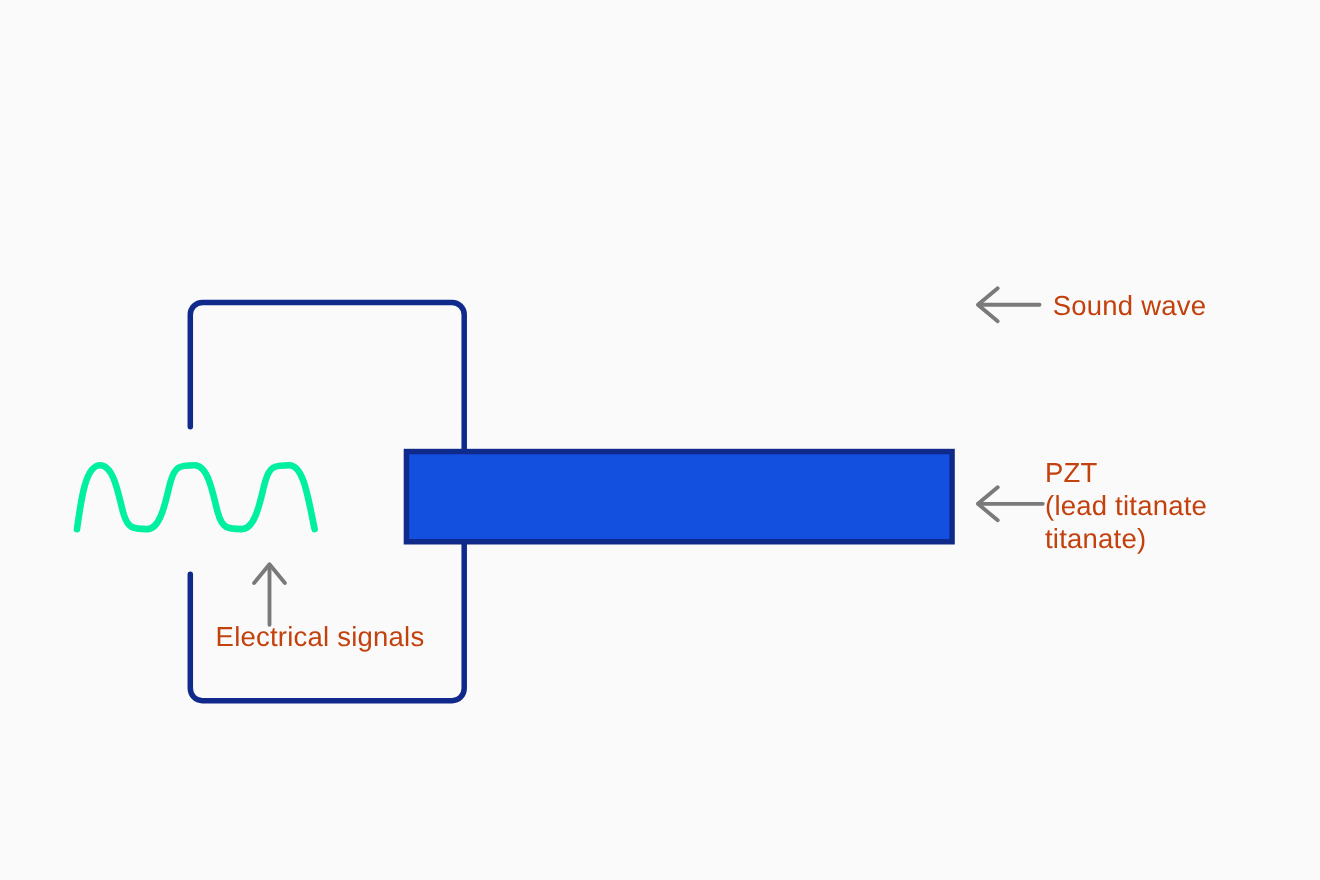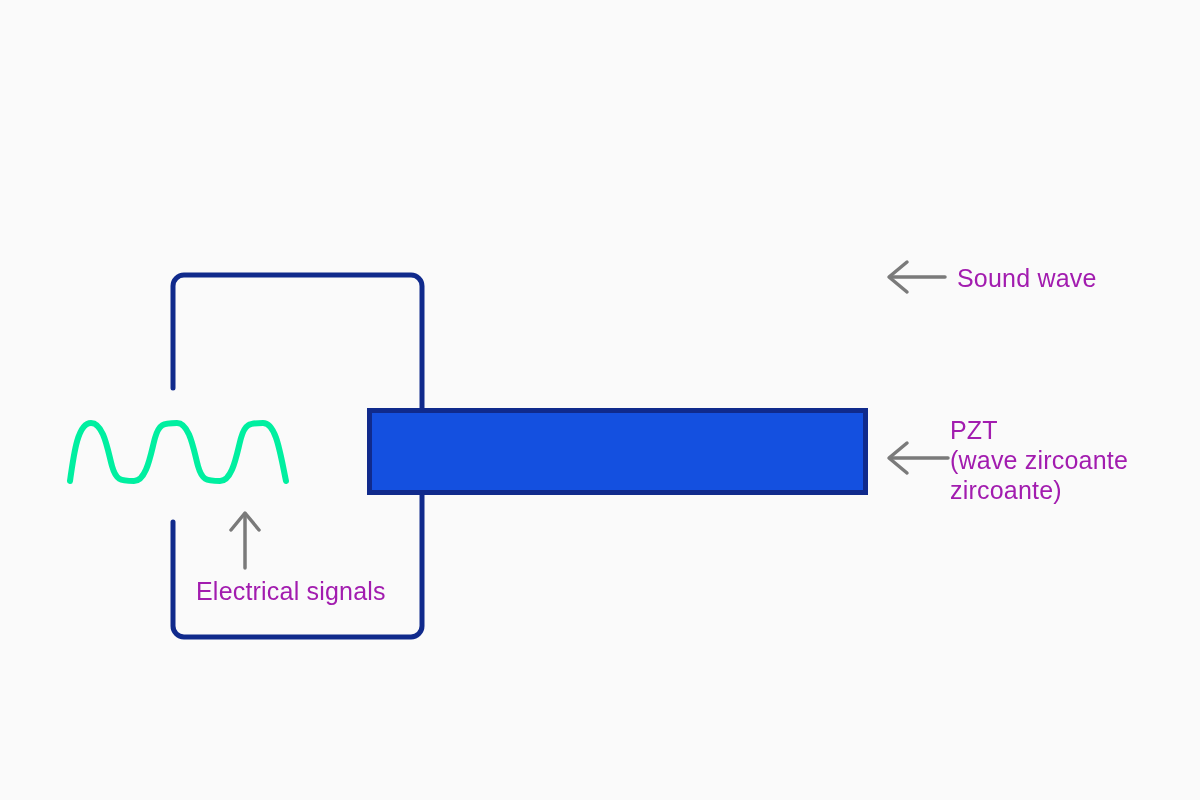--- a/index.html
+++ b/index.html
@@ -23,21 +23,21 @@
   #diagram-svg {
     position: absolute;
     left: 0;
     top: 0;
     width: 1200px;
     height: 800px;
     display: block;
   }
   .label-text {
     position: absolute;
-    color: #a21caf;
+    color: #c2410c;
     font-family: "Liberation Sans", sans-serif;
     font-size: 25px;
     line-height: 30px;
     white-space: pre;
     letter-spacing: 0.2px;
   }
   #sound-wave-label {
     left: 957px;
     top: 263px;
   }
@@ -46,21 +46,21 @@
     top: 415px;
     width: 200px;
     text-align: left;
     white-space: normal;
   }
   #pzt-label .pzt-line {
     display: block;
   }
   #electrical-signals-label {
     left: 196px;
-    top: 576px;
+    top: 564px;
   }
 </style>
 </head>
 <body>
 
 <div id="stage">
 
   <svg id="diagram-svg" viewBox="0 0 1200 800" xmlns="http://www.w3.org/2000/svg">
 
     <g>
@@ -96,19 +96,19 @@
     <g>
       <line x1="245" y1="568" x2="245" y2="514" stroke="#7a7a7a" stroke-width="3.5" stroke-linecap="round"></line>
       <polyline points="231,530 245,513 259,530" fill="none" stroke="#7a7a7a" stroke-width="3.5" stroke-linecap="round" stroke-linejoin="round"></polyline>
     </g>
   </svg>
 
   <div class="label-text" id="sound-wave-label">Sound wave</div>
 
   <div class="label-text" id="pzt-label">
     <span class="pzt-line">PZT</span>
-    <span class="pzt-line">(wave zircoante</span>
-    <span class="pzt-line">zircoante)</span>
+    <span class="pzt-line">(lead titanate</span>
+    <span class="pzt-line">titanate)</span>
   </div>
 
   <div class="label-text" id="electrical-signals-label">Electrical signals</div>
 
 </div>
 
 </body></html>

